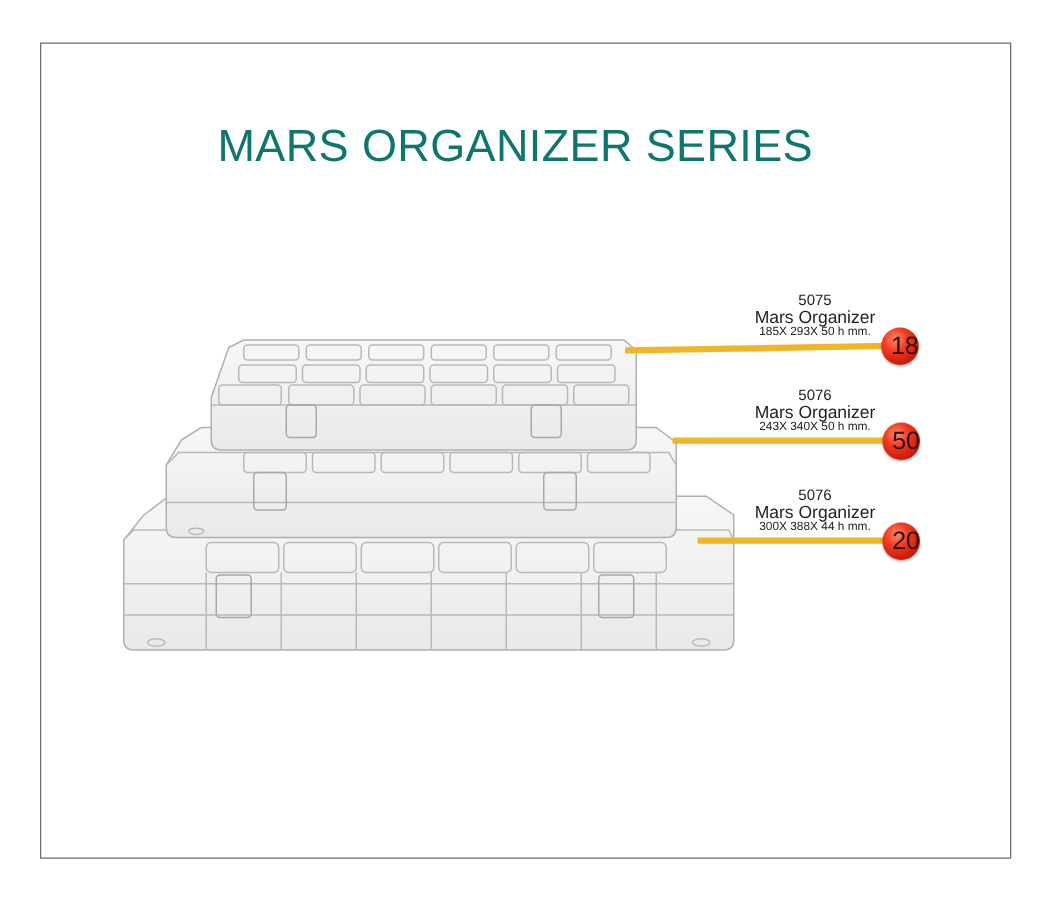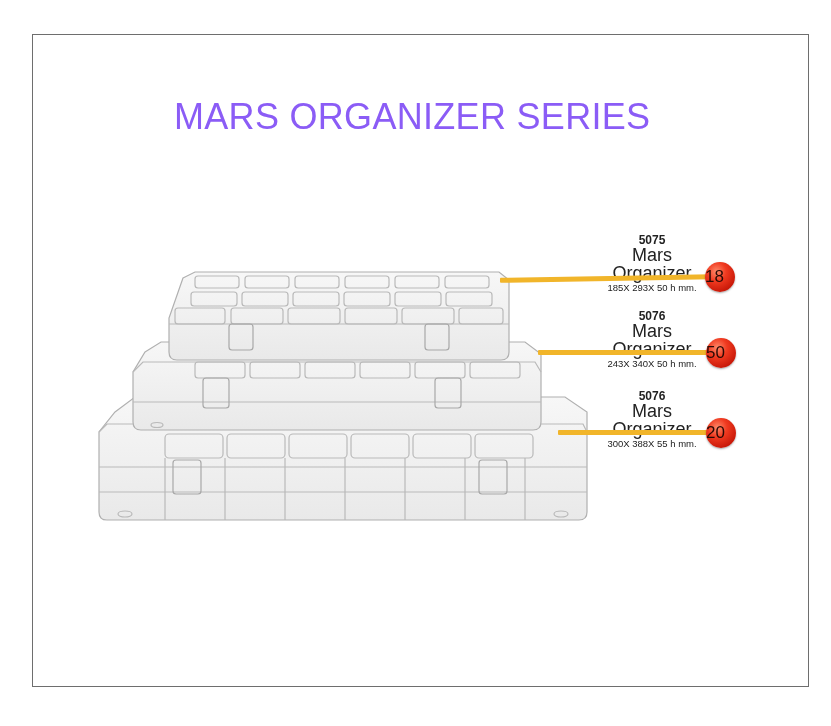--- a/index.html
+++ b/index.html
@@ -1,28 +1,28 @@
 <!DOCTYPE html>
 <html><head>
 <meta charset="utf-8">
 <style>
   html, body { margin: 0; padding: 0; background: #ffffff; }
   body { width: 831px; height: 726px; position: relative; overflow: hidden; font-family: "Liberation Sans", sans-serif; }
   .frame { position: absolute; left: 32px; top: 34px; width: 777px; height: 653px; border: 1.5px solid #6e6e6e; box-sizing: border-box; background: #fff; }
-  .title { position: absolute; left: 174px; top: 96px; font-size: 36px; color: #8b5cf6; letter-spacing: 0.3px; font-family: "Liberation Sans", sans-serif; white-space: nowrap; }
+  .title { position: absolute; left: 174px; top: 96px; font-size: 36px; color: #0f766e; letter-spacing: 0.3px; font-family: "Liberation Sans", sans-serif; white-space: nowrap; }
   .product { position: absolute; width: 260px; }
   .product .text { position: absolute; left: 80px; width: 120px; text-align: center; color: #222; line-height: 1.0; }
-  .product .code { font-size: 12px; display:block;font-weight:bold; }
-  .product .name { font-size: 18px; display:block; }
+  .product .code { font-size: 12px; display:block; }
+  .product .name { font-size: 14px; display:block; }
   .product .dims { font-size: 9.5px; display:block; margin-top: 1px; }
   .bar { position: absolute; height: 5px; background: #f1b52a; border-radius: 1px; }
   .badge { position: absolute; width: 30px; height: 30px; border-radius: 50%;
     background: radial-gradient(circle at 38% 32%, #ff8a6a 0%, #f03a20 35%, #c81808 75%, #8c0c02 100%);
     box-shadow: 0 1px 2px rgba(0,0,0,0.35);
-    color: #2a0a05; font-size: 17px; text-align: left; line-height: 30px; }
+    color: #2a0a05; font-size: 20px; text-align: right; line-height: 30px; }
   .illus { position: absolute; left: 95px; top: 262px; width: 500px; height: 268px; }
 </style>
 </head>
 <body>
 
 <div class="frame"></div>
 
 <div class="title">MARS ORGANIZER SERIES</div>
 
 <svg class="illus" viewBox="0 0 500 268" xmlns="http://www.w3.org/2000/svg">
@@ -123,17 +123,17 @@
     <span class="dims">243X 340X 50 h mm.</span>
   </div>
   <div class="bar" style="left:0; top:42px; width:176px;"></div>
   <div class="badge" style="left:168px; top:30px;">50</div>
 </div>
 
 <div class="product" style="left:558px; top:388px; height:60px;">
   <div class="text" style="left:34px; top:2px;">
     <span class="code">5076</span>
     <span class="name">Mars Organizer</span>
-    <span class="dims">300X 388X 55 h mm.</span>
+    <span class="dims">300X 388X 44 h mm.</span>
   </div>
   <div class="bar" style="left:0; top:42px; width:156px;"></div>
   <div class="badge" style="left:148px; top:30px;">20</div>
 </div>
 
 </body></html>

